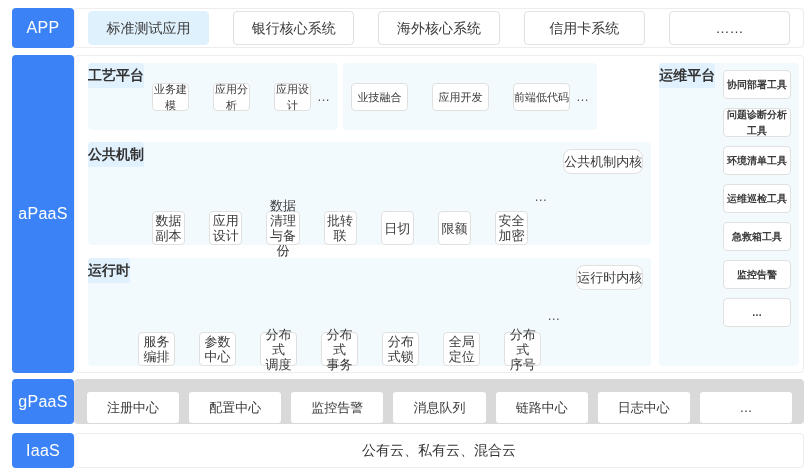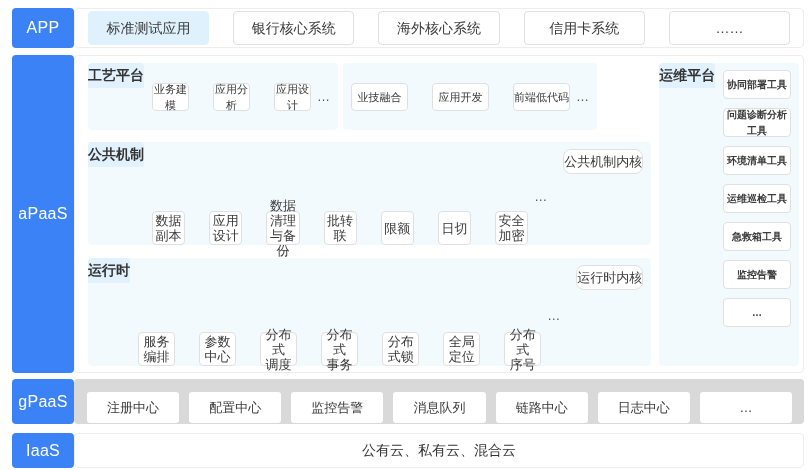--- a/index.html
+++ b/index.html
@@ -133,22 +133,22 @@
         <div class="section section-common">
           <div class="section-header">公共机制</div>
           <div class="items-row">
             <div class="hlist">
 
             <div class="card">数据副本</div>
                 <div class="card">应用设计</div>
                 <div class="card">数据清理
 与备份</div>
                 <div class="card">批转联</div>
+                <div class="card">日切</div>
                 <div class="card">限额</div>
-                <div class="card">日切</div>
                 <div class="card">安全加密</div>
               </div>
             <span class="more">…</span>
           </div>
           <div class="kernel">公共机制内核</div>
         </div>
 
         <div class="section section-runtime">
           <div class="section-header">运行时</div>
           <div class="items-row">

